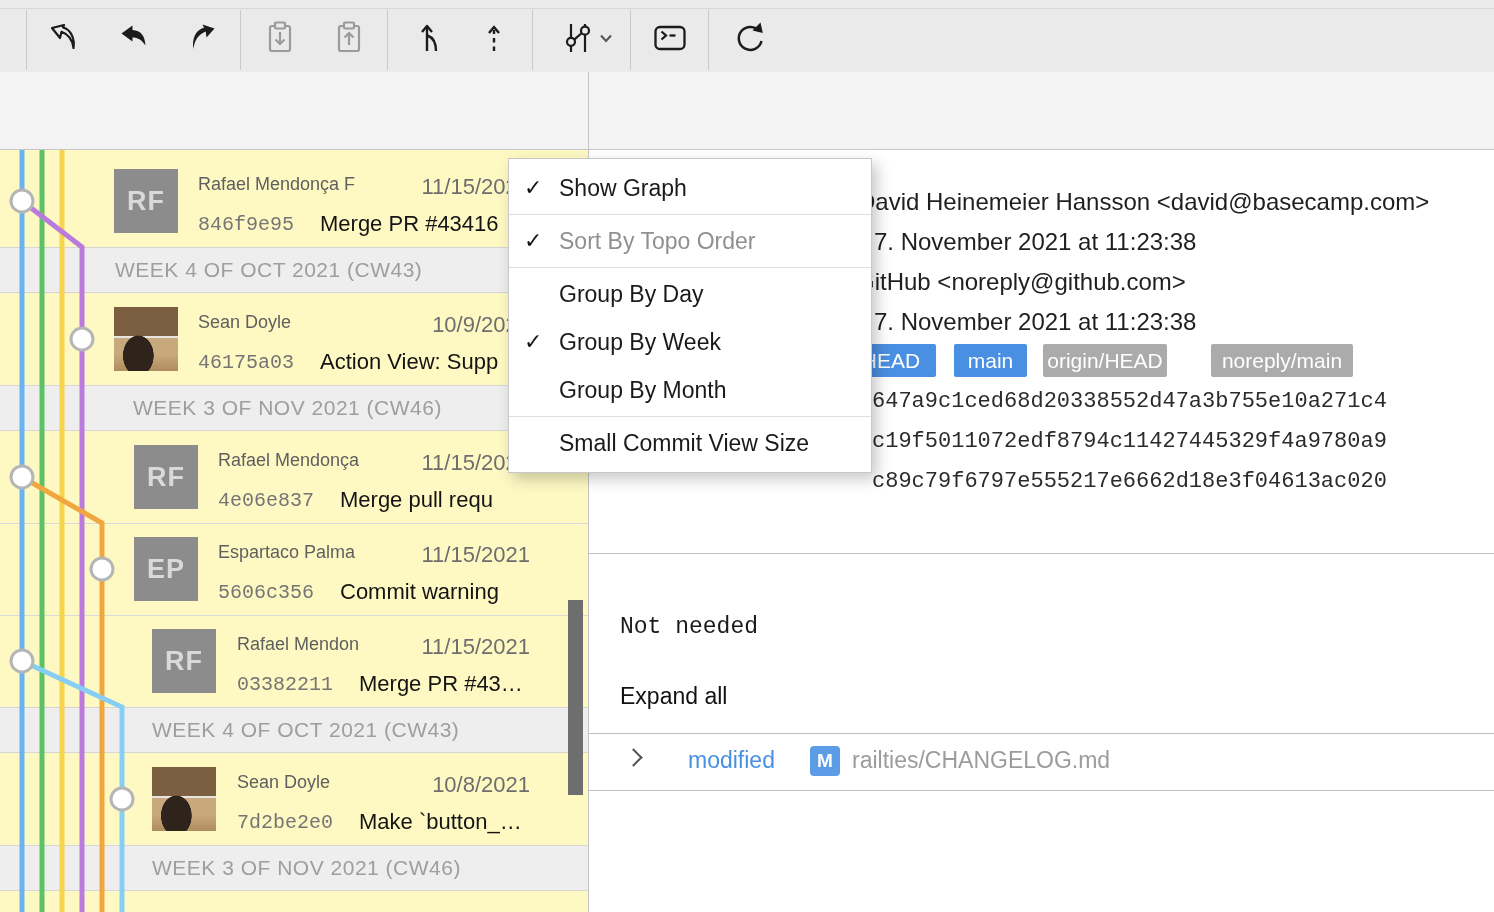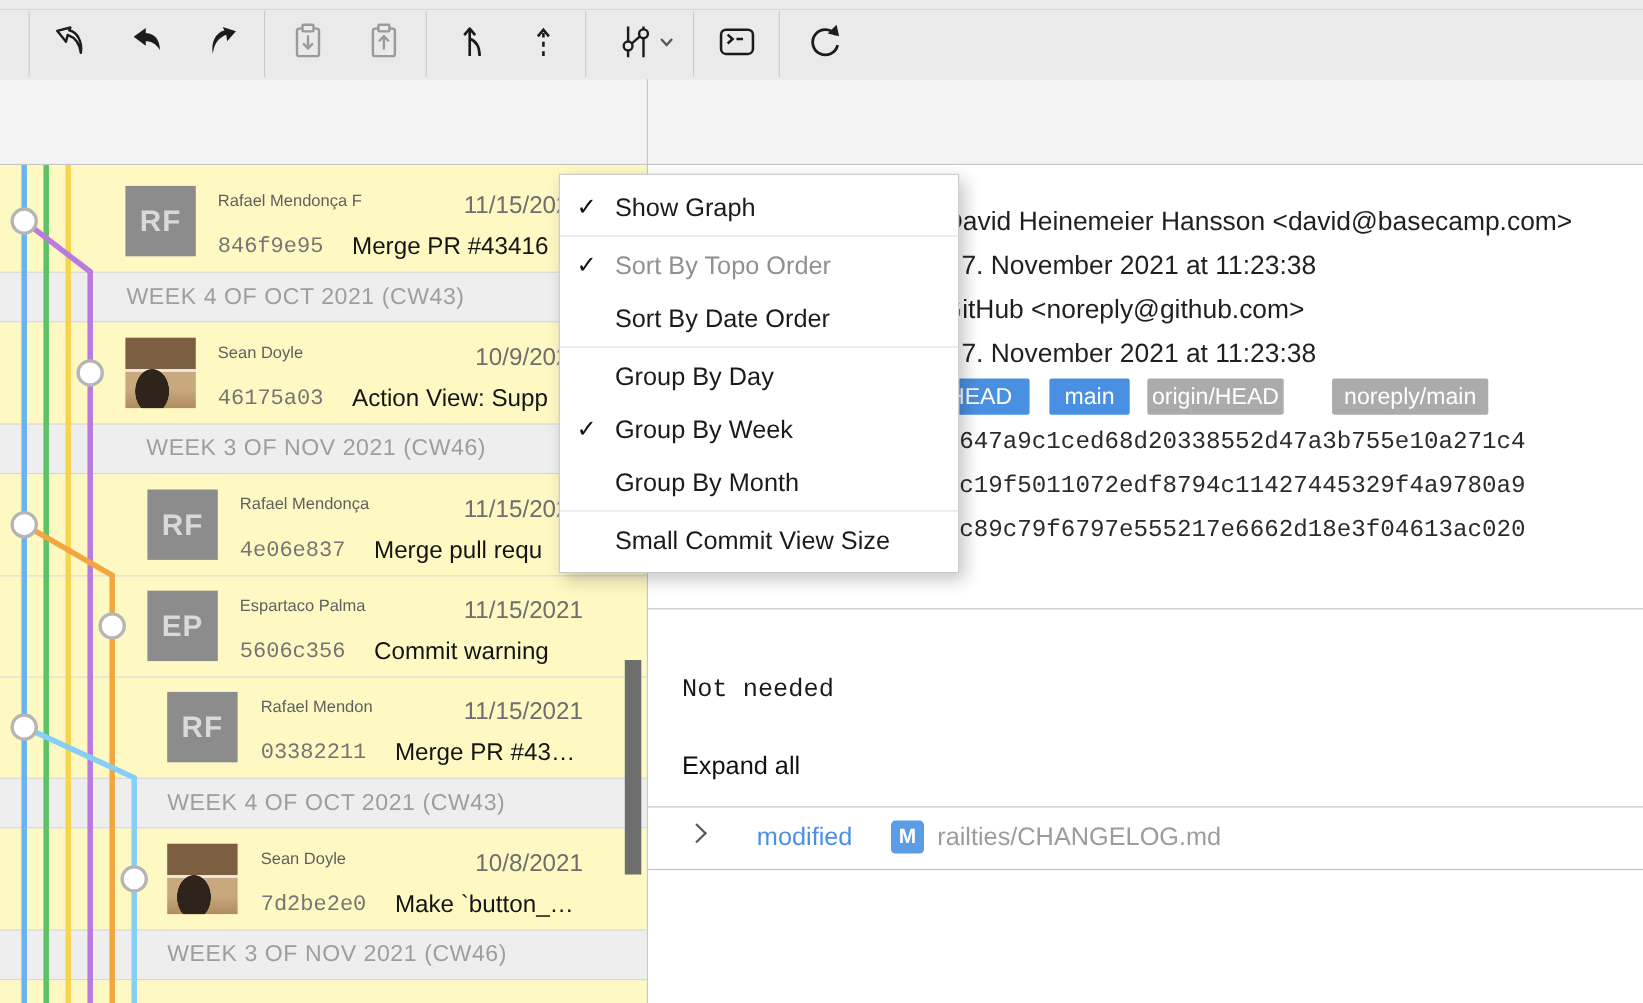--- a/index.html
+++ b/index.html
@@ -30,21 +30,21 @@
   #panel-vline{left:588px;top:72px;width:1px;height:840px;background:#c4c4c4;z-index:7;}
 
   
   #left-list{left:0;top:150px;width:588px;height:762px;background:#fef9c3;overflow:hidden;}
   .commit-row{left:0;width:588px;height:92px;cursor:pointer;}
   .avatar{width:64px;height:64px;background:#8c8c8c;color:#d9d9d9;display:flex;align-items:center;justify-content:center;
     font-size:27px;font-weight:600;letter-spacing:1px;}
   .avatar.photo{background:
       radial-gradient(ellipse 26px 34px at 38% 76%, #2e241b 0 58%, transparent 60%),
       linear-gradient(180deg,#7c5e41 0 45%,#e8e4de 45% 49%,#c8a87d 49% 74%,#b08c5f 100%);}
-  .c-name{font-size:15px;color:#5f5f5f;}
+  .c-name{font-size:18px;color:#5f5f5f;}
   .c-date{font-size:22px;color:#6e6e6e;}
   .c-hash{font-size:20px;color:#757575;}
   .c-msg{font-size:22px;color:#141414;}
   .week-header{left:0;width:588px;height:46px;background:#eeeeee;border-top:1px solid #d6d6d6;border-bottom:1px solid #d6d6d6;
     box-sizing:border-box;color:#9e9e9e;font-size:21px;letter-spacing:.5px;line-height:44px;}
   .row-sep{left:0;width:588px;height:1px;background:#dadada;}
   #graph-svg{left:0;top:150px;z-index:5;pointer-events:none;}
   #scroll-thumb{left:568px;top:600px;width:15px;height:195px;background:#6e6e6e;z-index:6;cursor:pointer;}
 
   
@@ -298,23 +298,20 @@
 <div id="view-menu" class="abs">
   <div class="menu-item">
     <span class="check">✓</span>
     <span>Show Graph</span>
   </div>
   <div class="menu-sep"></div>
   <div class="menu-item dim">
     <span class="check">✓</span>
     <span>Sort By Topo Order</span>
   </div>
-  <div class="menu-item">
-    <span>Sort By Date Order</span>
-  </div>
   <div class="menu-sep"></div>
   <div class="menu-item">
     <span>Group By Day</span>
   </div>
   <div class="menu-item">
     <span class="check">✓</span>
     <span>Group By Week</span>
   </div>
   <div class="menu-item">
     <span>Group By Month</span>

